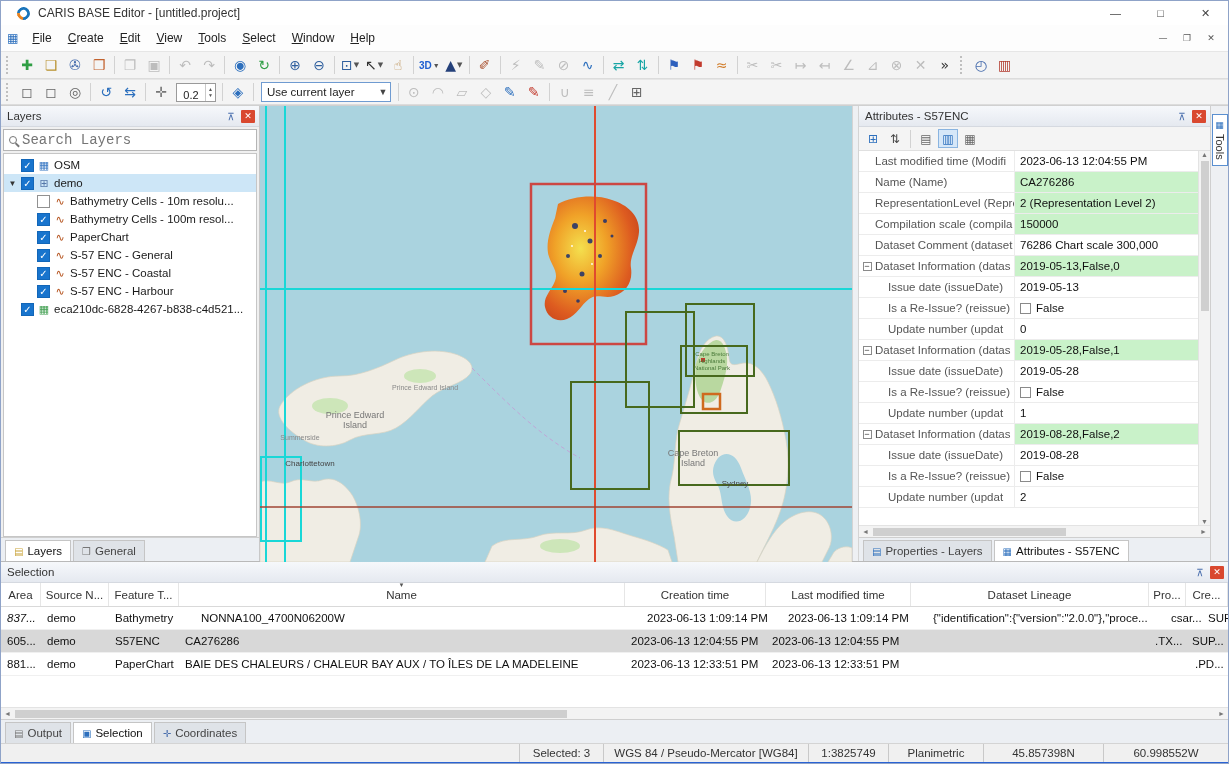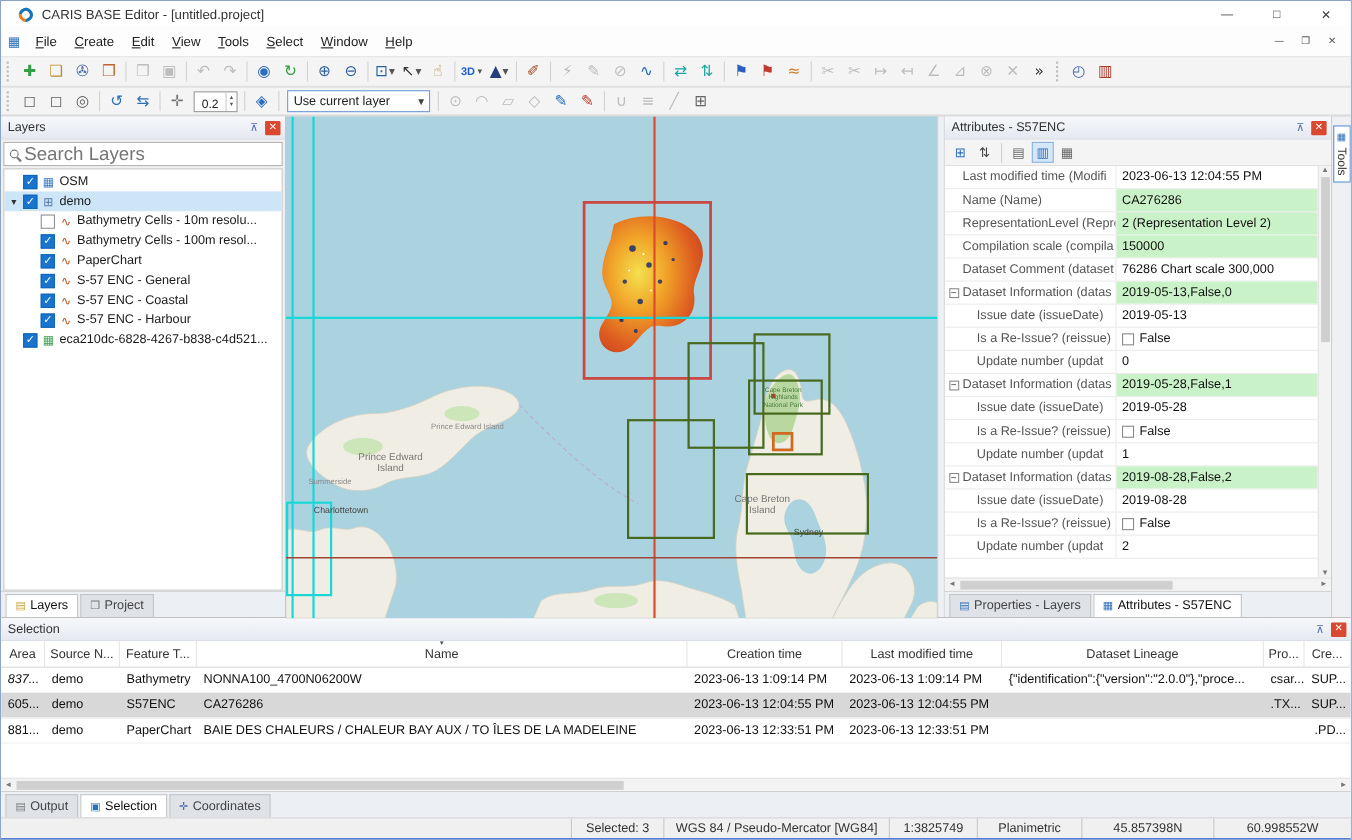--- a/index.html
+++ b/index.html
@@ -51,21 +51,21 @@
   .ptab{display:flex;align-items:center;gap:4px;height:21px;padding:0 8px;font-size:11.5px;
     border:1px solid #c5c5c5;border-bottom:0;background:#dfe3e8;color:#444;white-space:nowrap}
   .ptab.active{background:#fff;color:#111}
   .ptab-icon{font-family:"DejaVu Sans",sans-serif;font-size:10px}
   
   .layers-panel{width:259px;display:flex;flex-direction:column;background:#f0f0f0;border-right:1px solid #c8c8c8;flex:none}
   .search-wrap{padding:2px;background:#f0f0f0;flex:none}
   .search-box{display:flex;align-items:center;height:22px;background:#fff;border:1px solid #b5b5b5;padding:0 5px;gap:5px}
   .mag{width:8px;height:8px;border:1.5px solid #777;border-radius:50%;position:relative;flex:none}
   .mag::after{content:"";position:absolute;width:5px;height:1.5px;background:#777;transform:rotate(45deg);right:-4px;bottom:-2px}
-  .search-input{border:0;outline:0;flex:1;font-size:17px;font-family:Liberation Sans, sans-serif;color:#333}
+  .search-input{border:0;outline:0;flex:1;font-size:14px;font-family:Liberation Mono, monospace;color:#333}
   .tree-wrap{flex:1;margin:0 2px;background:#fff;border:1px solid #c6c6c6;overflow:hidden;padding-top:2px}
   .tree-row{display:flex;align-items:center;height:18px;padding-left:3px;gap:3px;font-size:11.5px;white-space:nowrap}
   .tree-row.selected{background:#cde6f7}
   .tree-row.lvl1{padding-left:33px}
   .tree-arrow{width:11px;font-size:8px;color:#333;text-align:center;flex:none}
   .tree-check{width:13px;height:13px;border:1px solid #919191;background:#fff;font-size:10px;line-height:11px;
     text-align:center;color:#fff;flex:none}
   .tree-check.on{background:var(--accent);border-color:#1266b8}
   .tree-icon{font-family:"DejaVu Sans",sans-serif;font-size:11px;width:14px;text-align:center;flex:none}
   .tree-label{overflow:hidden;color:#1a1a1a}
@@ -313,21 +313,21 @@
             <span class="tree-label">eca210dc-6828-4267-b838-c4d521...</span>
           </div>
         </div>
       <div class="panel-tabs" id="layers-tabs">
           <span class="ptab active">
             <span class="ptab-icon" style="color: rgb(202, 165, 60);">▤</span>
             <span>Layers</span>
           </span>
           <span class="ptab">
             <span class="ptab-icon" style="color: rgb(119, 119, 119);">❒</span>
-            <span>Project</span>
+            <span>General</span>
           </span>
         </div>
     </div>
 
     <div class="map">
       <svg width="592" height="456" viewBox="0 0 592 456">
         <defs>
           <radialGradient id="bathyGrad" cx="0.38" cy="0.42" r="0.78">
             <stop offset="0" stop-color="#f4e04e"></stop>
             <stop offset="0.35" stop-color="#f0a228"></stop>
@@ -635,21 +635,21 @@
         </span>
         <span class="sel-hcell" style="width: 42px;">
           <span>Cre...</span>
         </span>
       </div>
     <div id="sel-rows">
         <div class="sel-row">
           <span class="sel-cell" style="width: 40px; font-style: italic;">837...</span>
           <span class="sel-cell" style="width: 68px;">demo</span>
           <span class="sel-cell" style="width: 70px;">Bathymetry</span>
-          <span class="sel-cell" style="width: 446px;">NONNA100_4700N06200W</span>
+          <span class="sel-cell" style="width: 446px; margin-left: 16px;">NONNA100_4700N06200W</span>
           <span class="sel-cell" style="width: 141px;">2023-06-13 1:09:14 PM</span>
           <span class="sel-cell" style="width: 145px;">2023-06-13 1:09:14 PM</span>
           <span class="sel-cell" style="width: 238px;">{"identification":{"version":"2.0.0"},"proce...</span>
           <span class="sel-cell" style="width: 37px;">csar...</span>
           <span class="sel-cell" style="width: 42px;">SUP...</span>
         </div>
         <div class="sel-row selected">
           <span class="sel-cell" style="width: 40px;">605...</span>
           <span class="sel-cell" style="width: 68px;">demo</span>
           <span class="sel-cell" style="width: 70px;">S57ENC</span>

